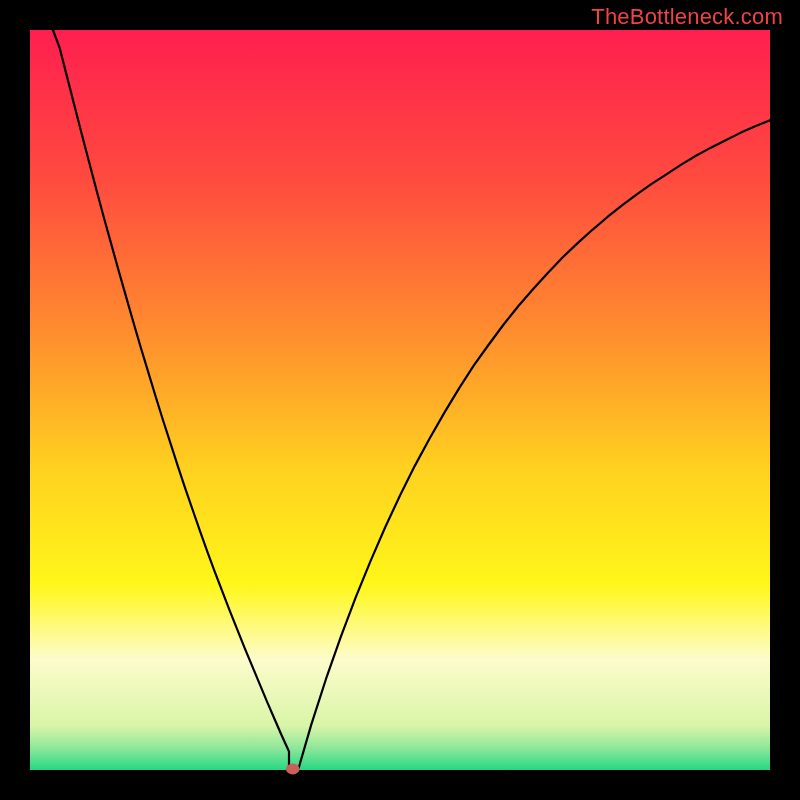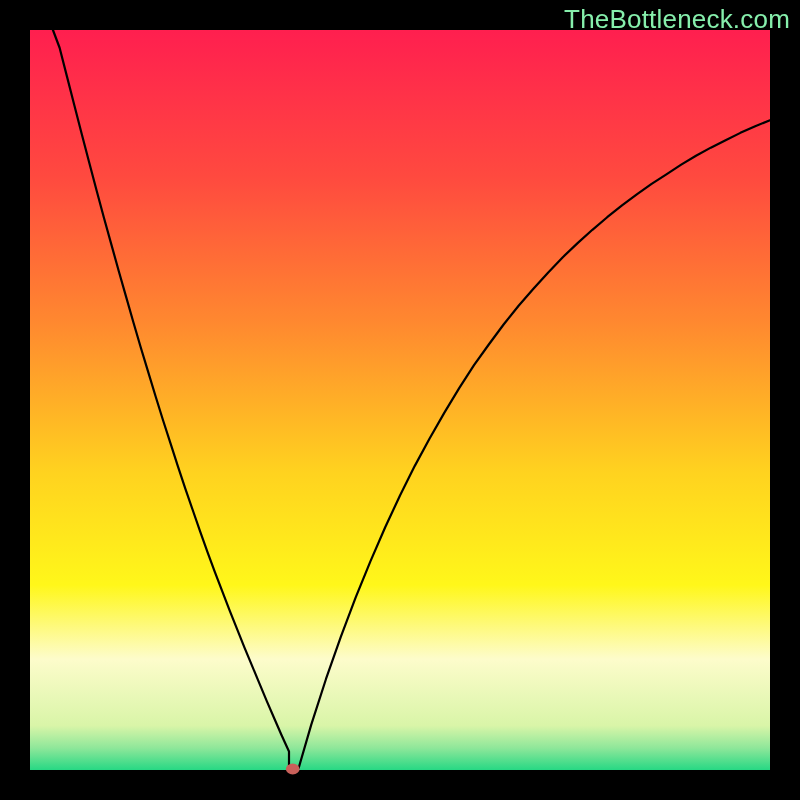--- a/index.html
+++ b/index.html
@@ -13,23 +13,23 @@
   }
   .frame {
     position: relative;
     width: 800px;
     height: 800px;
     background: #000;
   }
   .watermark {
     position: absolute;
     top: 4px;
-    right: 10px;
-    color: #86efac;
-    font-size: 26px;
+    right: 17px;
+    color: #ef4444;
+    font-size: 22px;
     font-weight: 500;
     letter-spacing: 0.2px;
     z-index: 20;
     user-select: none;
   }
   svg.plot {
     position: absolute;
     left: 0;
     top: 0;
     width: 800px;

